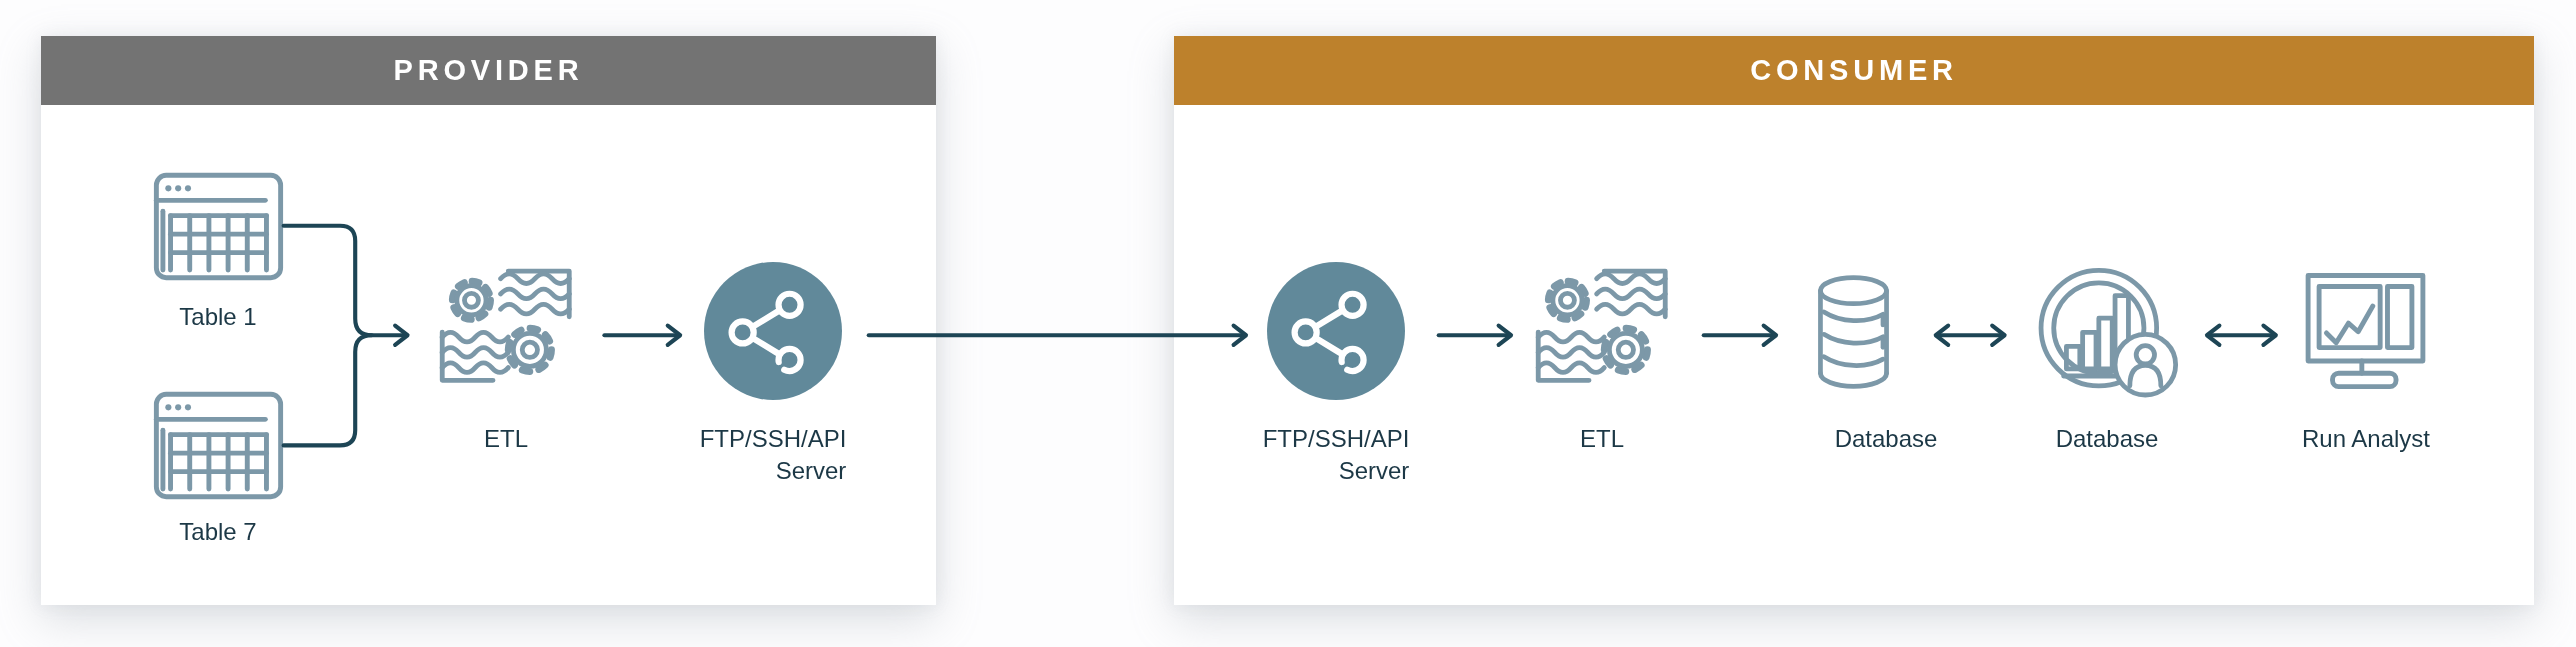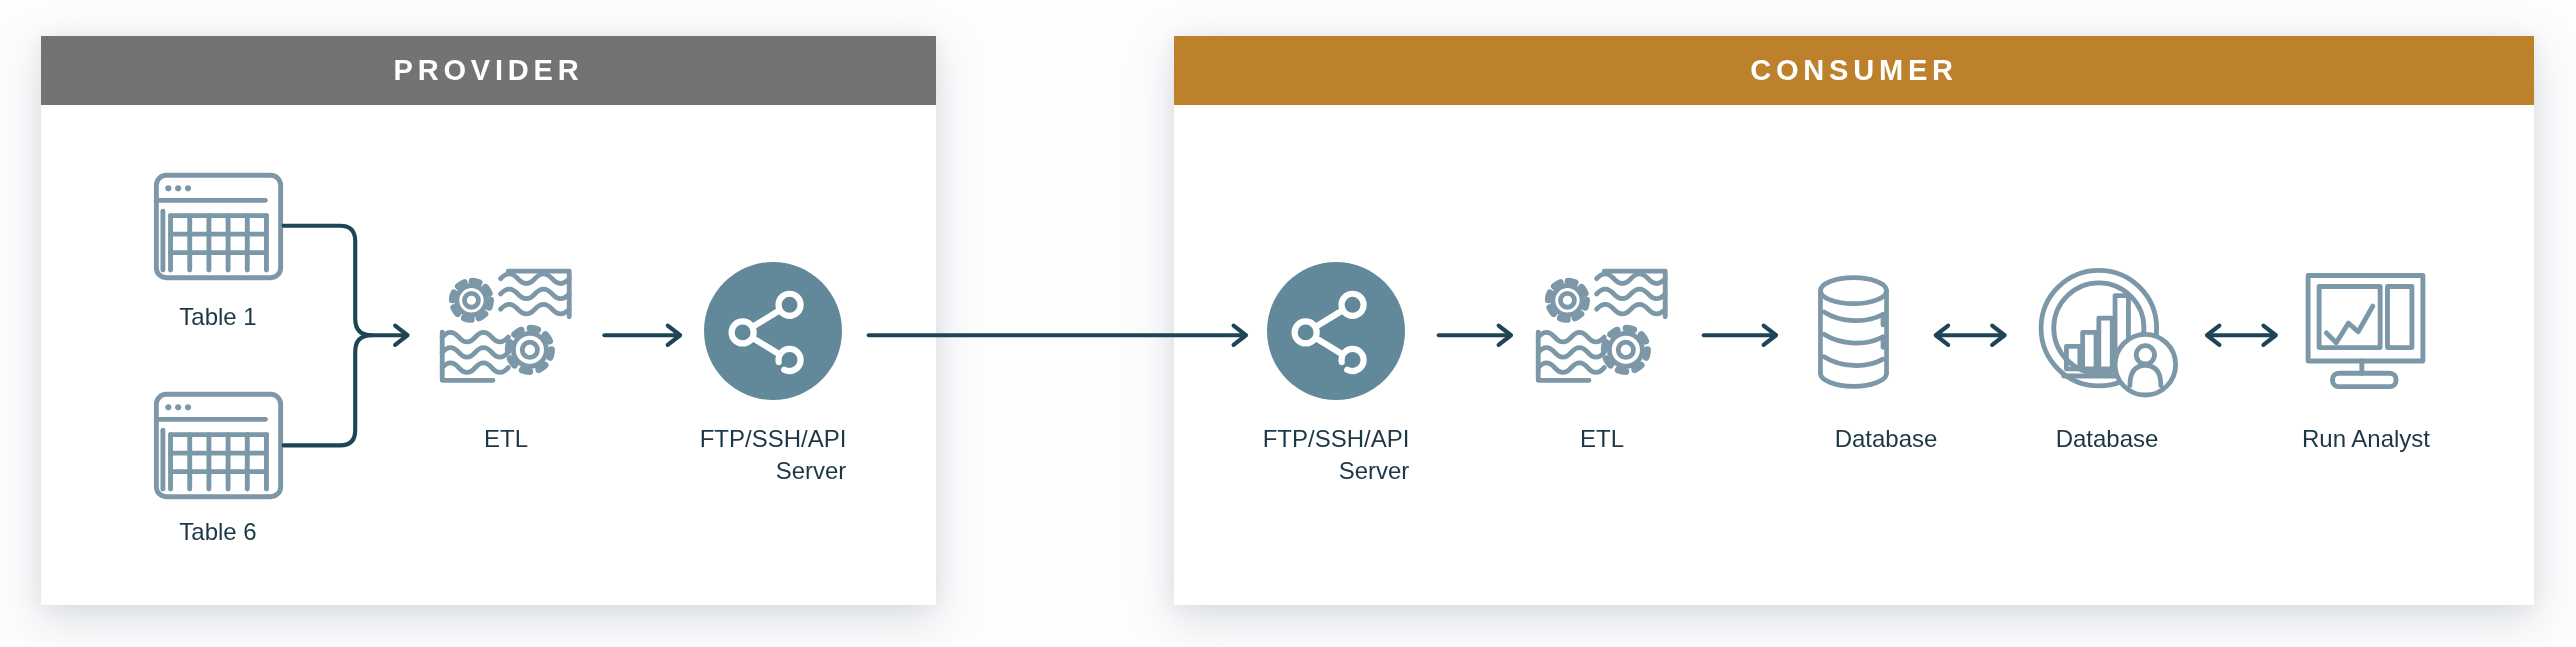--- a/index.html
+++ b/index.html
@@ -114,21 +114,21 @@
         <path d="M16,57 H104"></path>
         <path d="M16,74 H104"></path>
         <path d="M16,40 V90"></path>
         <path d="M33.6,40 V90"></path>
         <path d="M51.2,40 V90"></path>
         <path d="M68.8,40 V90"></path>
         <path d="M86.4,40 V90"></path>
         <path d="M104,40 V90"></path>
       </svg>
     </div>
-    <div class="node-label" style="left:177px; top:480px;">Table 6</div>
+    <div class="node-label" style="left:177px; top:480px;">Table 7</div>
 
     <div class="icon" style="left:396px; top:230px; width:140px; height:127px;">
       <svg viewBox="0 0 110 100" fill="none" stroke="#7C98A8" stroke-width="3.8" stroke-linecap="round" stroke-linejoin="round">
         <path d="M56,4 H104 V40"></path>
         <path d="M4,52 V90 H44"></path>
         <circle cx="27" cy="27" r="15" stroke-width="5.5" stroke-dasharray="5.5 6.3"></circle>
         <circle cx="27" cy="27" r="11.5"></circle>
         <circle cx="27" cy="27" r="5.5"></circle>
         <circle cx="73" cy="66" r="17" stroke-width="5.5" stroke-dasharray="6 7.3"></circle>
         <circle cx="73" cy="66" r="13"></circle>

